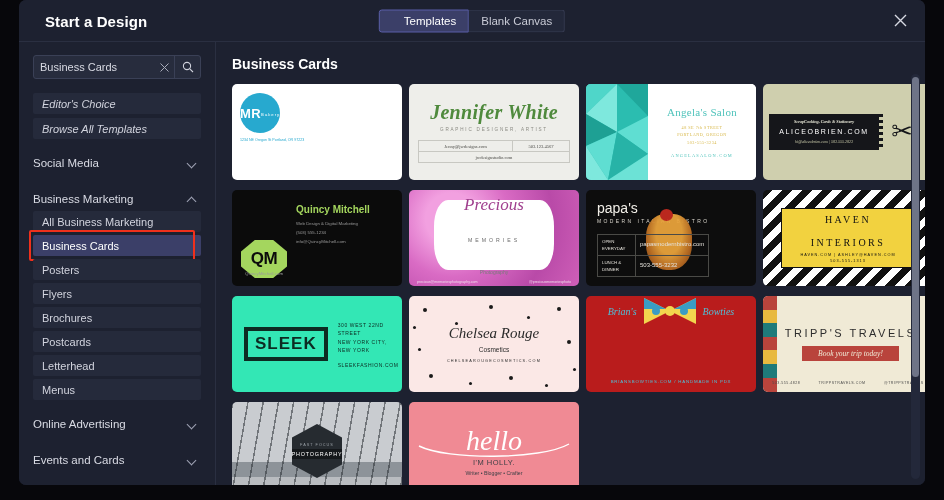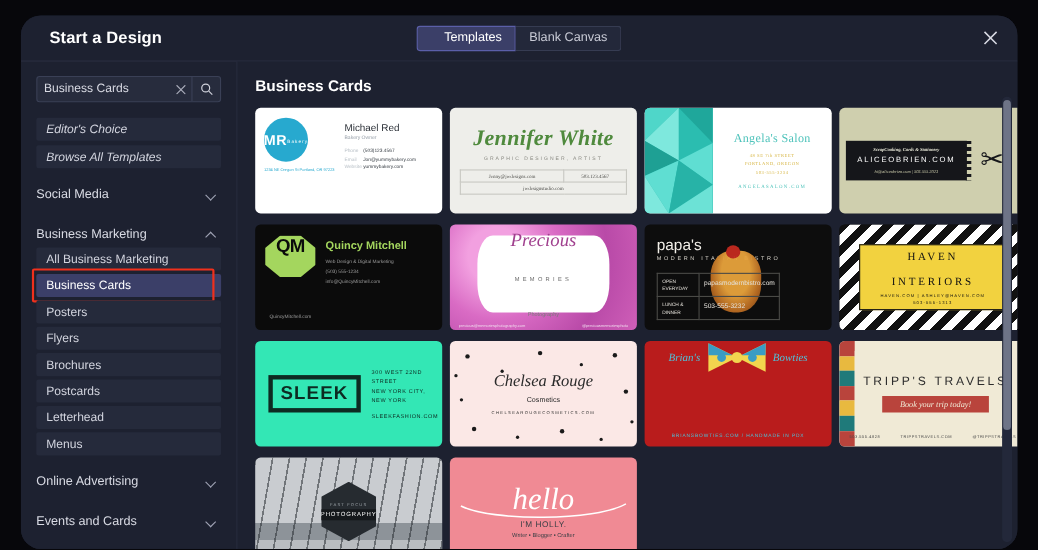--- a/index.html
+++ b/index.html
@@ -4,24 +4,24 @@
 <style>
   * { box-sizing: border-box; margin: 0; padding: 0; }
   html, body {
     width: 944px; height: 500px;
     background: #07070b;
     font-family: "Liberation Sans", sans-serif;
     overflow: hidden;
   }
   .modal {
     position: absolute;
-    left: 19px; top: 14px;
+    left: 19px; top: 0;
     width: 906px; height: 485px;
     background: #1d2130;
-    border-radius: 18px;
+    border-radius: 7px;
     overflow: hidden;
     display: flex;
     flex-direction: column;
   }
   
   .header {
     height: 42px;
     flex: 0 0 42px;
     position: relative;
     display: flex;
@@ -221,22 +221,22 @@
   }
   .al-t1 { font-size:4.2px; color:#e8e8d8; text-align:center; margin-top:5px;
            font-family:"Liberation Serif", serif; font-style:italic; font-weight:bold;}
   .al-t2 { font-size:7px; color:#ffffff; text-align:center; margin-top:4px; letter-spacing:1.6px;}
   .al-t3 { font-size:4px; color:#cfcfae; text-align:center; margin-top:4px;
            font-family:"Liberation Serif", serif; font-style:italic;}
   .al-sci { position:absolute; right:20px; top:34px; font-size:26px; color:#15161a; line-height:1;}
 
   .c-quincy { background:#0b0b0b; display:flex; padding:10px 9px; position:relative;}
   .qm-logo { width:46px; height:38px; flex:0 0 46px; background:#a4d65e;
-             display:flex; justify-content:center; color:#0b0b0b;
-             clip-path: polygon(30% 0,70% 0,100% 30%,100% 70%,70% 100%,30% 100%,0 70%,0 30%); }
+             display:flex; align-items:center; justify-content:center; color:#0b0b0b;
+             clip-path: polygon(30% 0,70% 0,100% 30%,100% 70%,70% 100%,30% 100%,0 70%,0 30%); margin-top: 40px; }
   .qm-logo b { font-size:17px; letter-spacing:-.5px; }
   .qm-right { margin-left:9px; padding-top:4px; }
   .qm-name { font-size:10px; color:#a4d65e; font-weight:bold; }
   .qm-lines { font-size:4.4px; color:#9b9b9b; line-height:2; margin-top:5px;}
   .qm-web { position:absolute; left:13px; bottom:10px; font-size:4.4px; color:#9b9b9b;}
 
   .c-precious { background: radial-gradient(circle at 25% 30%, #f2a0e0 0 18%, #d96bc4 40%, #b94aa8 70%, #cf5fb8 100%); position:relative;}
   .pr-frame { position:absolute; left:25px; top:10px; right:25px; bottom:16px;
               background:#fff; border-radius:14px/26px; display:flex; flex-direction:column;
               align-items:center; justify-content:center;gap:19px;}
@@ -433,38 +433,20 @@
       <div class="grid">
 
         <div class="card c-michael">
           <div>
             <div class="mr-logo">
               <b>MR</b>
               <i>Bakery</i>
             </div>
             <div class="mr-addr">1234 NE Oregon St
 Portland, OR 97223</div>
-          </div>
-          <div class="mr-right">
-            <div class="mr-name">Michael Red</div>
-            <div class="mr-role">Bakery Owner</div>
-            <div class="mr-rows">
-              <div class="mr-row">
-                <span class="mr-lab">Phone</span>
-                <span class="mr-val">(503)123.4567</span>
-              </div>
-              <div class="mr-row">
-                <span class="mr-lab">Email</span>
-                <span class="mr-val">Jon@yummybakery.com</span>
-              </div>
-              <div class="mr-row">
-                <span class="mr-lab">Website</span>
-                <span class="mr-val">yummybakery.com</span>
-              </div>
-            </div>
           </div>
         </div>
 
         <div class="card c-jennifer">
           <div class="jw-name">Jennifer White</div>
           <div class="jw-sub">GRAPHIC DESIGNER, ARTIST</div>
           <table class="jw-tbl">
             <tbody>
                 <tr>
               <td>Jenny@jwdesigns.com</td>

